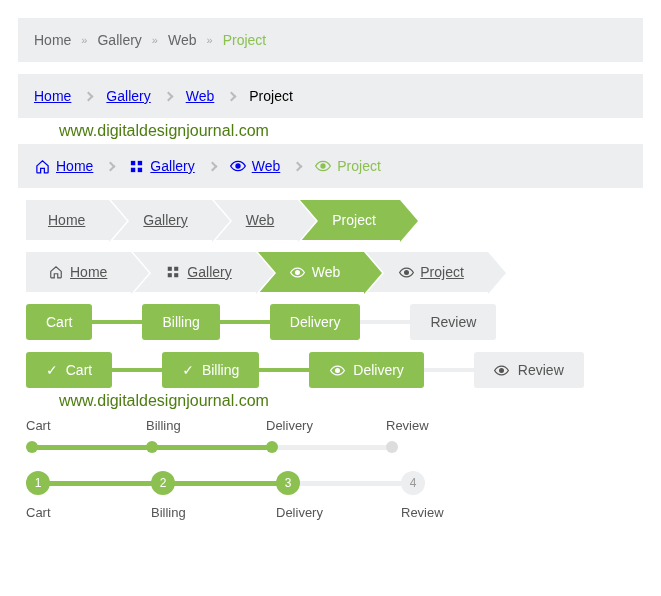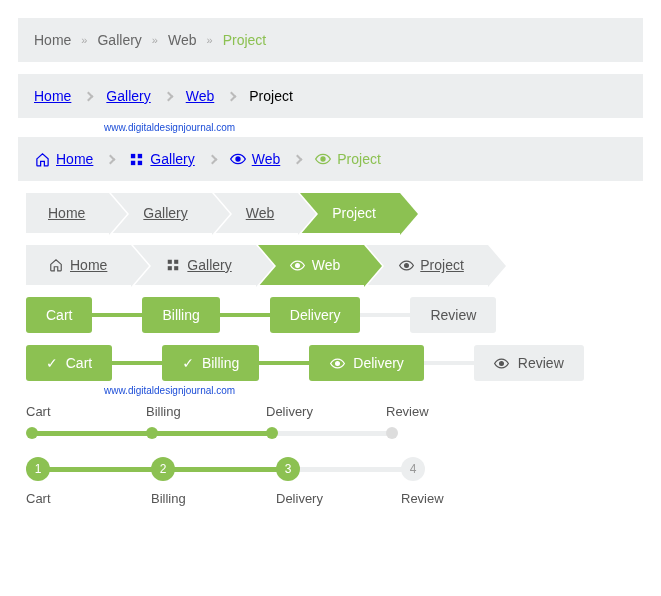--- a/index.html
+++ b/index.html
@@ -33,21 +33,21 @@
 .dot.muted { background: #ddd; }
 .dot-line { position: absolute; height: 5px; background: #8CC152; top: 27px; left: 6px; width: 120px; z-index: 1; }
 .dot-line.muted { background: #eceeef; }
 .nums { display: flex; align-items: flex-start; padding-left: 8px; }
 .num-item { display: flex; flex-direction: column; align-items: flex-start; width: 125px; position: relative; }
 .num-circle { width: 24px; height: 24px; background: #8CC152; color: #fff; border-radius: 50%; display: flex; align-items: center; justify-content: center; font-size: 12px; z-index: 2; position: relative; }
 .num-circle.muted { background: #eceeef; color: #999; }
 .num-label { font-size: 13px; color: #555; margin-top: 10px; }
 .num-line { position: absolute; height: 5px; background: #8CC152; top: 10px; left: 12px; width: 125px; z-index: 1; }
 .num-line.muted { background: #eceeef; }
-.watermark { color: #1d4ed8; font-size: 10px; text-align: left; margin: -8px 0 4px 86px; }
+.watermark { color: #4d7c0f; font-size: 16px; text-align: left; margin: -8px 0 4px 41px; }
 </style>
 </head>
 <body>
 
 <div class="bc">
   <a href="#">Home</a>
   <span class="sep">»</span>
   <a href="#">Gallery</a>
   <span class="sep">»</span>
   <a href="#">Web</a>

